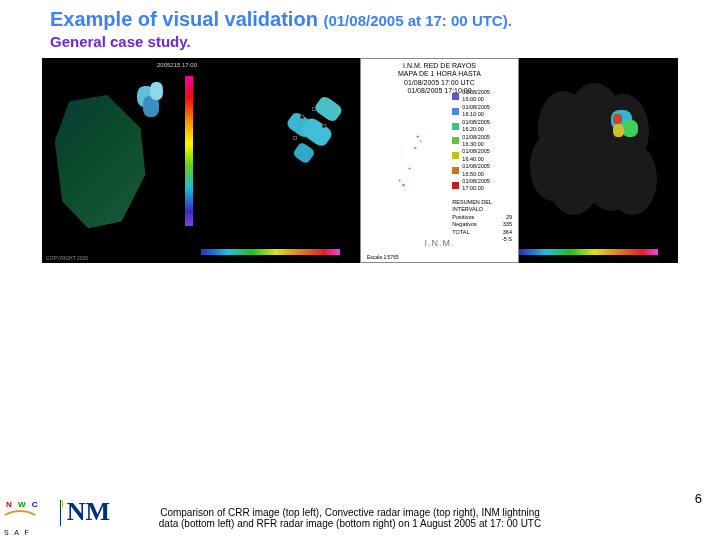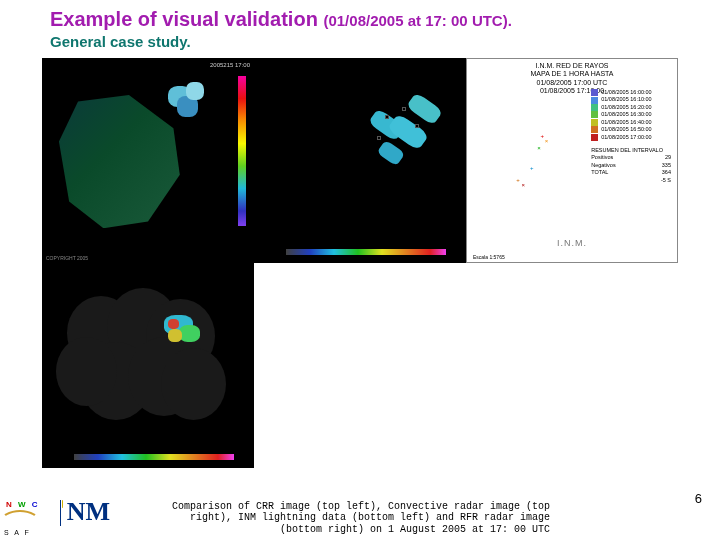--- a/index.html
+++ b/index.html
@@ -10,43 +10,43 @@
     background: #fff;
     position: relative;
     overflow: hidden;
   }
   .header {
     padding: 8px 50px 4px 50px;
   }
   .title-line {
     font-size: 20px;
     font-weight: bold;
-    color: #a21caf;
+    color: #3b82f6;
   }
   .title-bold {
     font-weight: bold;
   }
   .title-date {
     font-size: 15px;
     font-weight: bold;
   }
   .subtitle {
     font-size: 15px;
     font-weight: bold;
-    color: #0f766e;
+    color: #6d28d9;
     margin-top: 2px;
   }
   .grid {
     position: absolute;
     top: 58px;
     left: 42px;
     width: 636px;
     height: 410px;
     display: grid;
-    grid-template-columns: 1fr 1fr 1fr;
+    grid-template-columns: 1fr 1fr 1fr 1fr;
     grid-template-rows: 1fr 1fr;
   }
   .panel {
     position: relative;
     background: #000;
     overflow: hidden;
   }
   .panel-white {
     background: #fff;
     border: 1px solid #888;
@@ -279,24 +279,23 @@
     font-weight: bold;
     color: #003080;
     font-family: Georgia, serif;
     margin-left: 2px;
     line-height: 0.9;
   }
   .caption {
     margin-left: 40px;
     width: 400px;
     font-size: 10px;
-    text-align: right;
+    text-align: center;
     line-height: 1.15;
     color: #000;
-    font-family: Liberation Mono, monospace;
   }
   .page-num {
     position: absolute;
     right: 18px;
     bottom: 34px;
     font-size: 13px;
     color: #000;
   }
 </style>
 </head>

